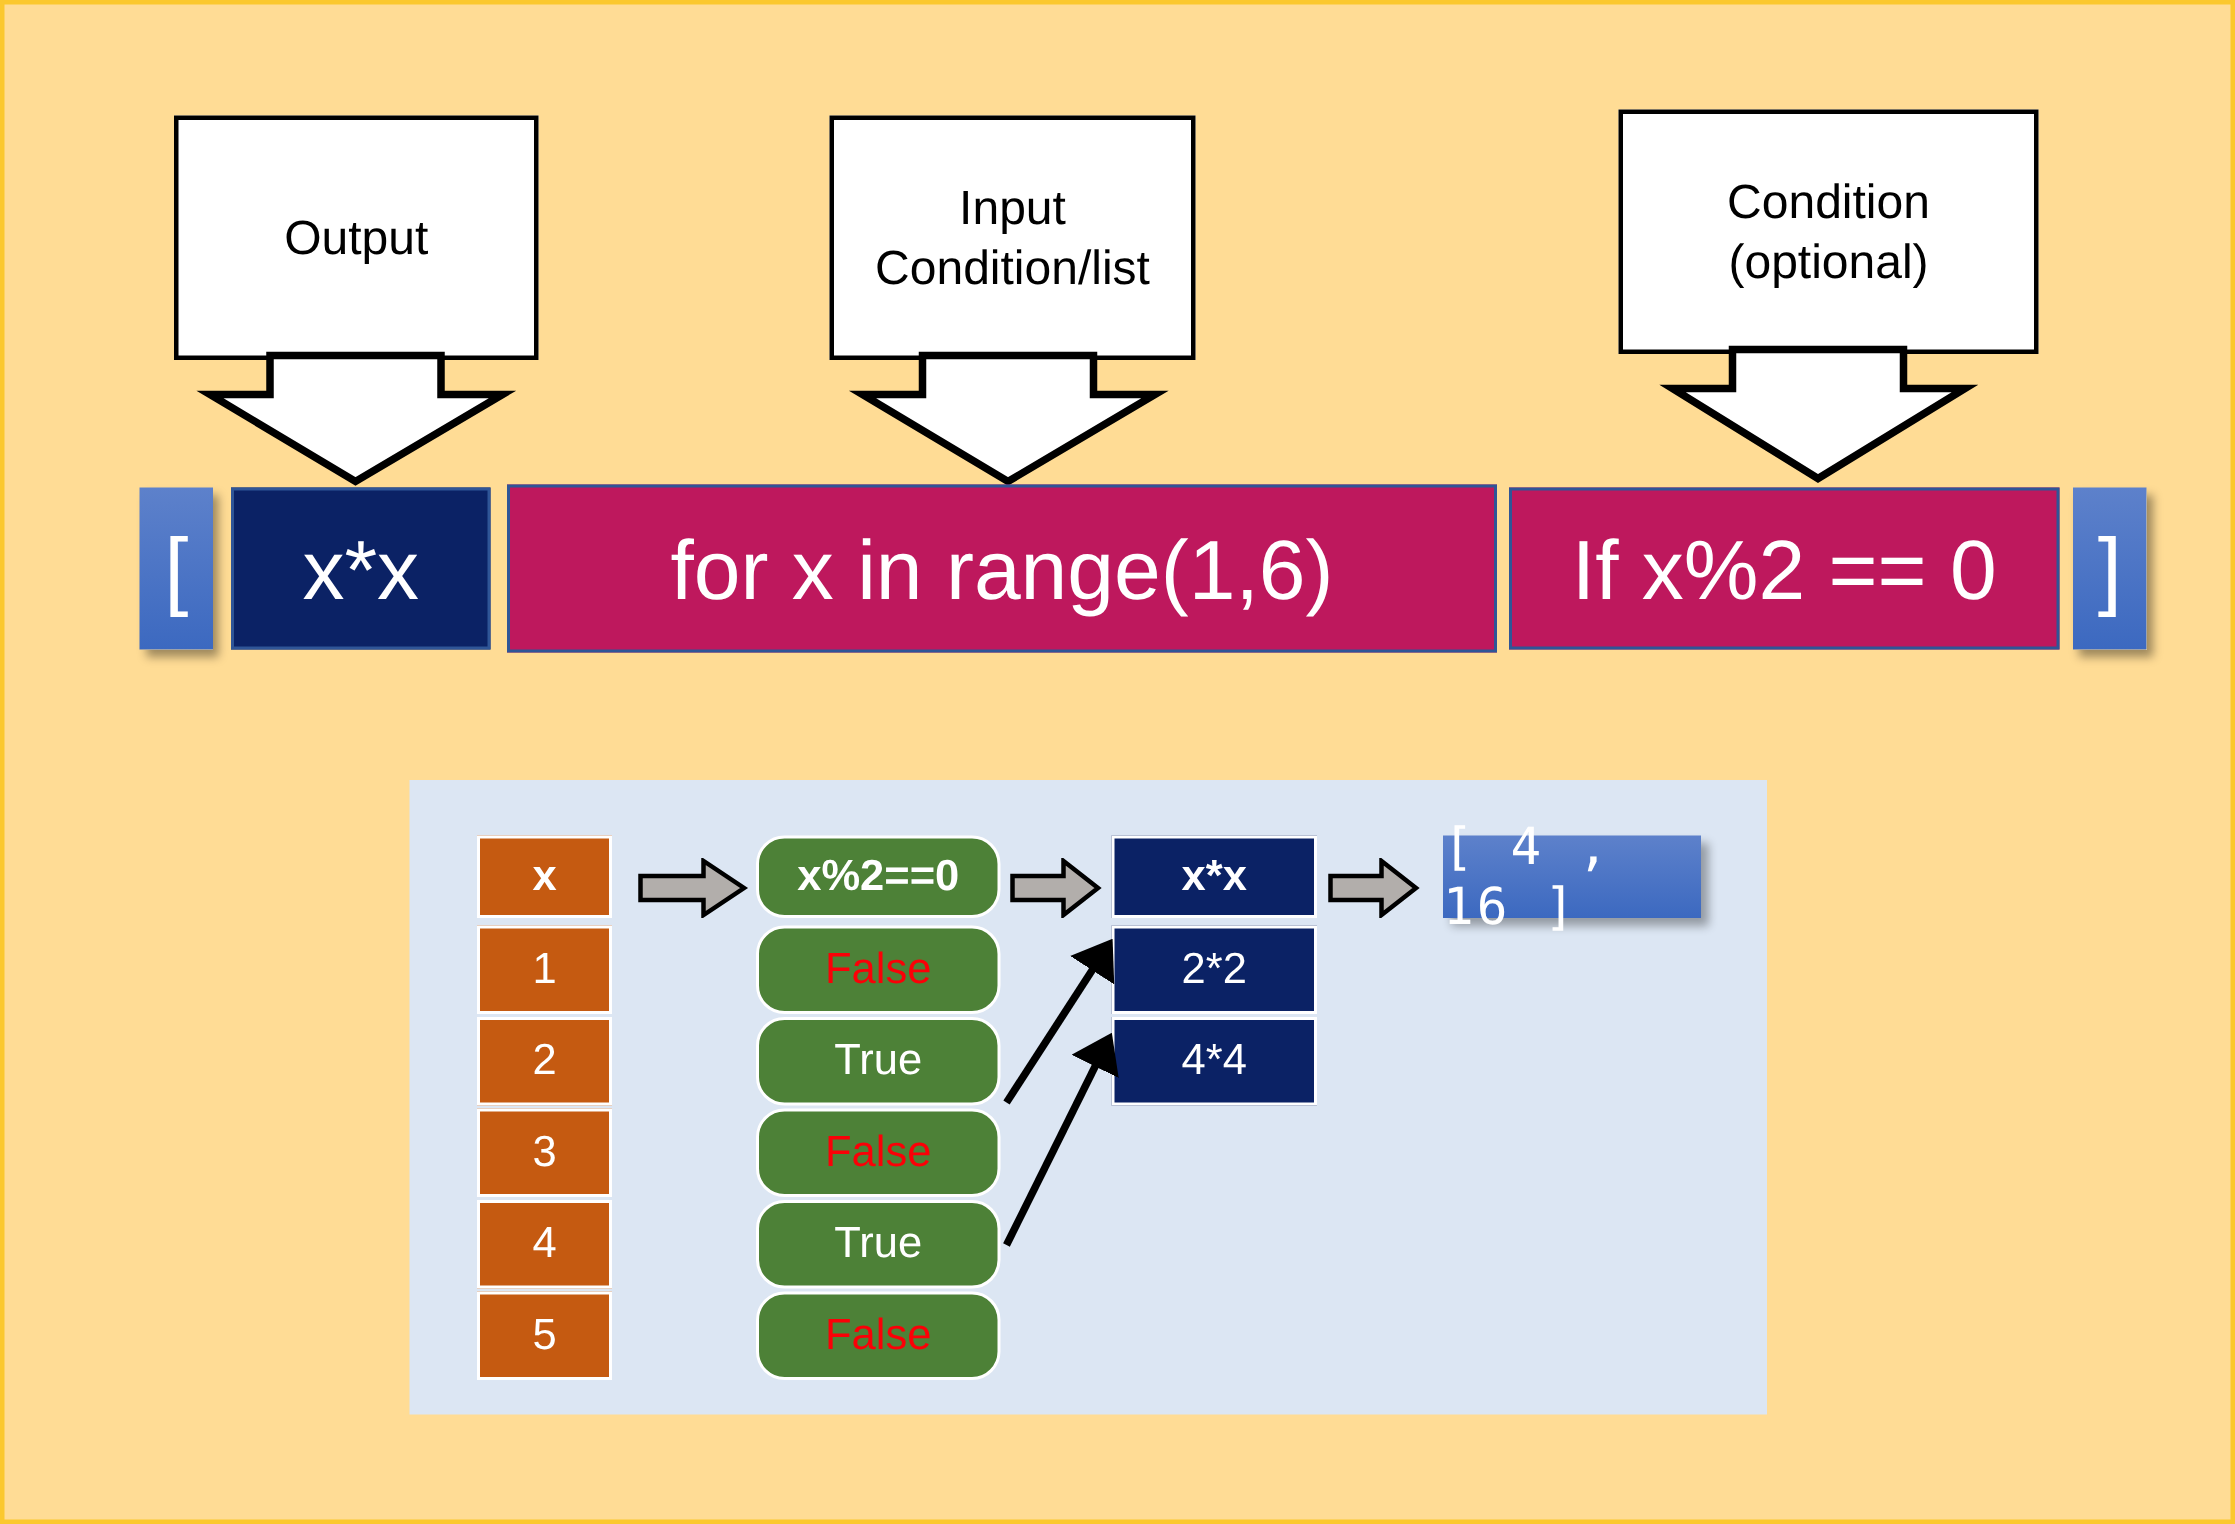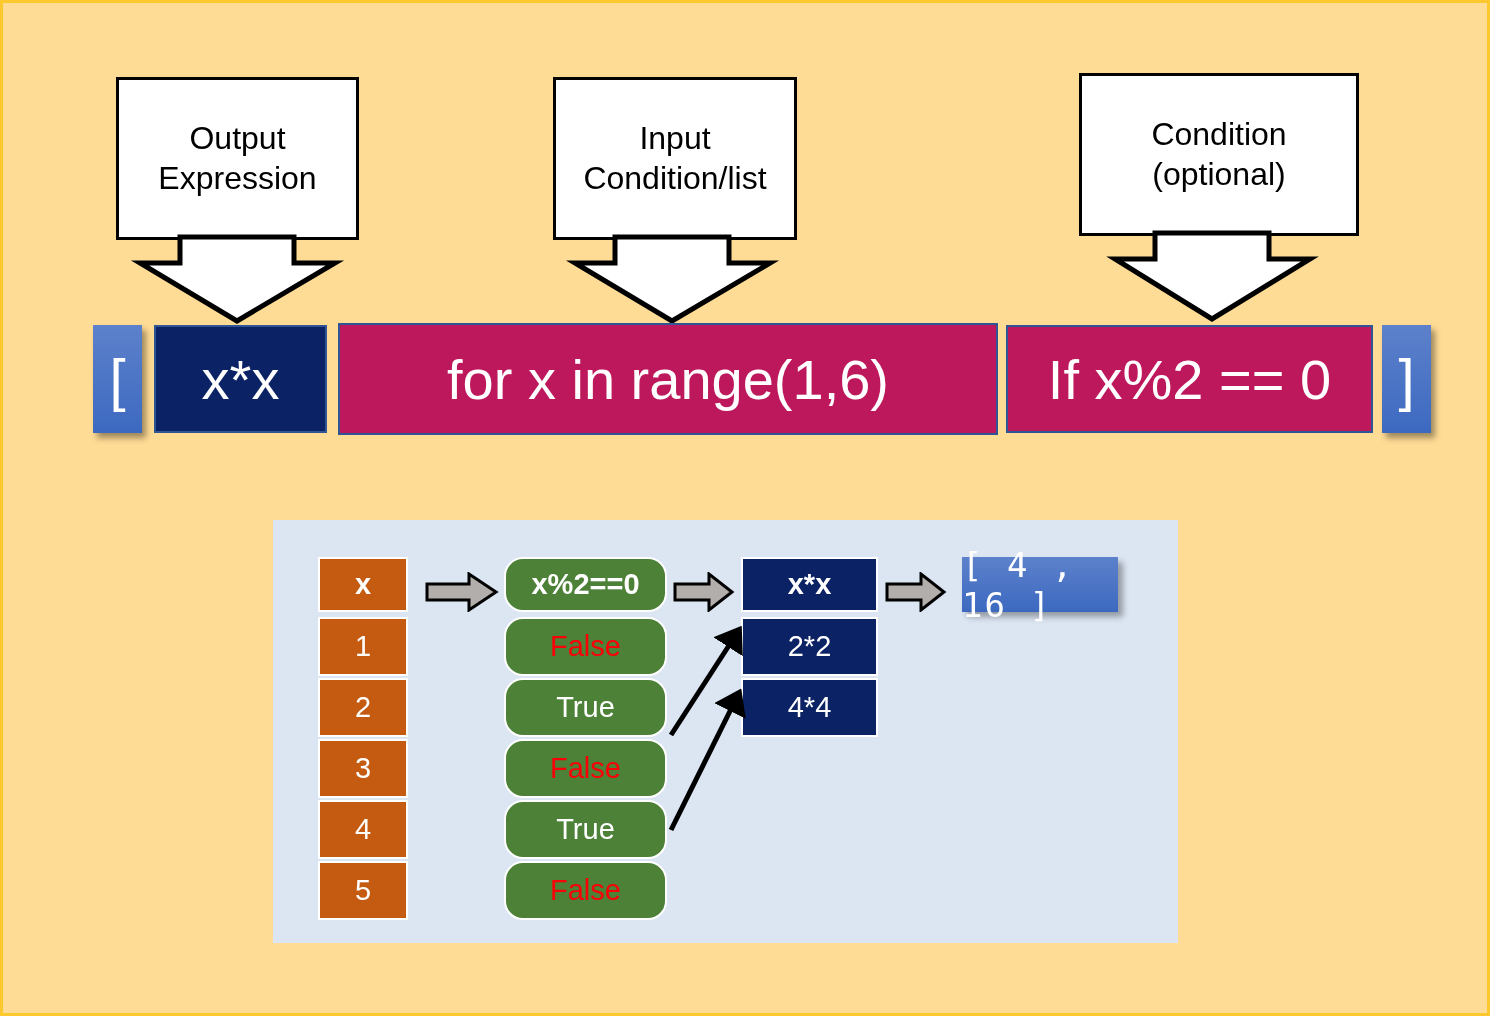--- a/index.html
+++ b/index.html
@@ -109,21 +109,20 @@
   .blkarrow { position: absolute; overflow: visible; }
 </style>
 </head>
 <body>
 
 <div id="canvas">
 
   <div class="callout" style="left:113px; top:74px; width:243px; height:245px;">
     <div class="cbox" style="height:163px;">
       <span>Output</span>
-      <span>Expression</span>
     </div>
     <svg class="cstem" style="left:0px; top:160px; width:243px; height:86px;" viewBox="0 0 243 86">
       <polygon points="64,0 64,26 24,26 121,84 219,26 178,26 178,0" fill="#ffffff" stroke="#000000" stroke-width="5" stroke-linejoin="miter"></polygon>
     </svg>
   </div>
 
   <div class="callout" style="left:550px; top:74px; width:244px; height:245px;">
     <div class="cbox" style="height:163px;">
       <span>Input</span>
       <span>Condition/list</span>
@@ -236,19 +235,19 @@
 
     <svg class="blkarrow" style="left:392px; top:155px; width:90px; height:165px;" viewBox="0 0 90 165">
       <defs>
         <marker id="head2" orient="auto" markerWidth="5" markerHeight="7" refX="4" refY="3.5">
           <path d="M0,0 L5,3.5 L0,7 z" fill="#000000"></path>
         </marker>
       </defs>
       <line x1="6" y1="155" x2="74" y2="18" stroke="#000000" stroke-width="5" marker-end="url(#head2)"></line>
     </svg>
 
-    <div class="resultbox" style="left:689px; top:37px; width:156px; height:55px;">
+    <div class="resultbox" style="left:689px; top:37px; width:172px; height:55px;">
       <span>[ 4 , 16 ]</span>
     </div>
 
   </div>
 
 </div>
 
 </body></html>

